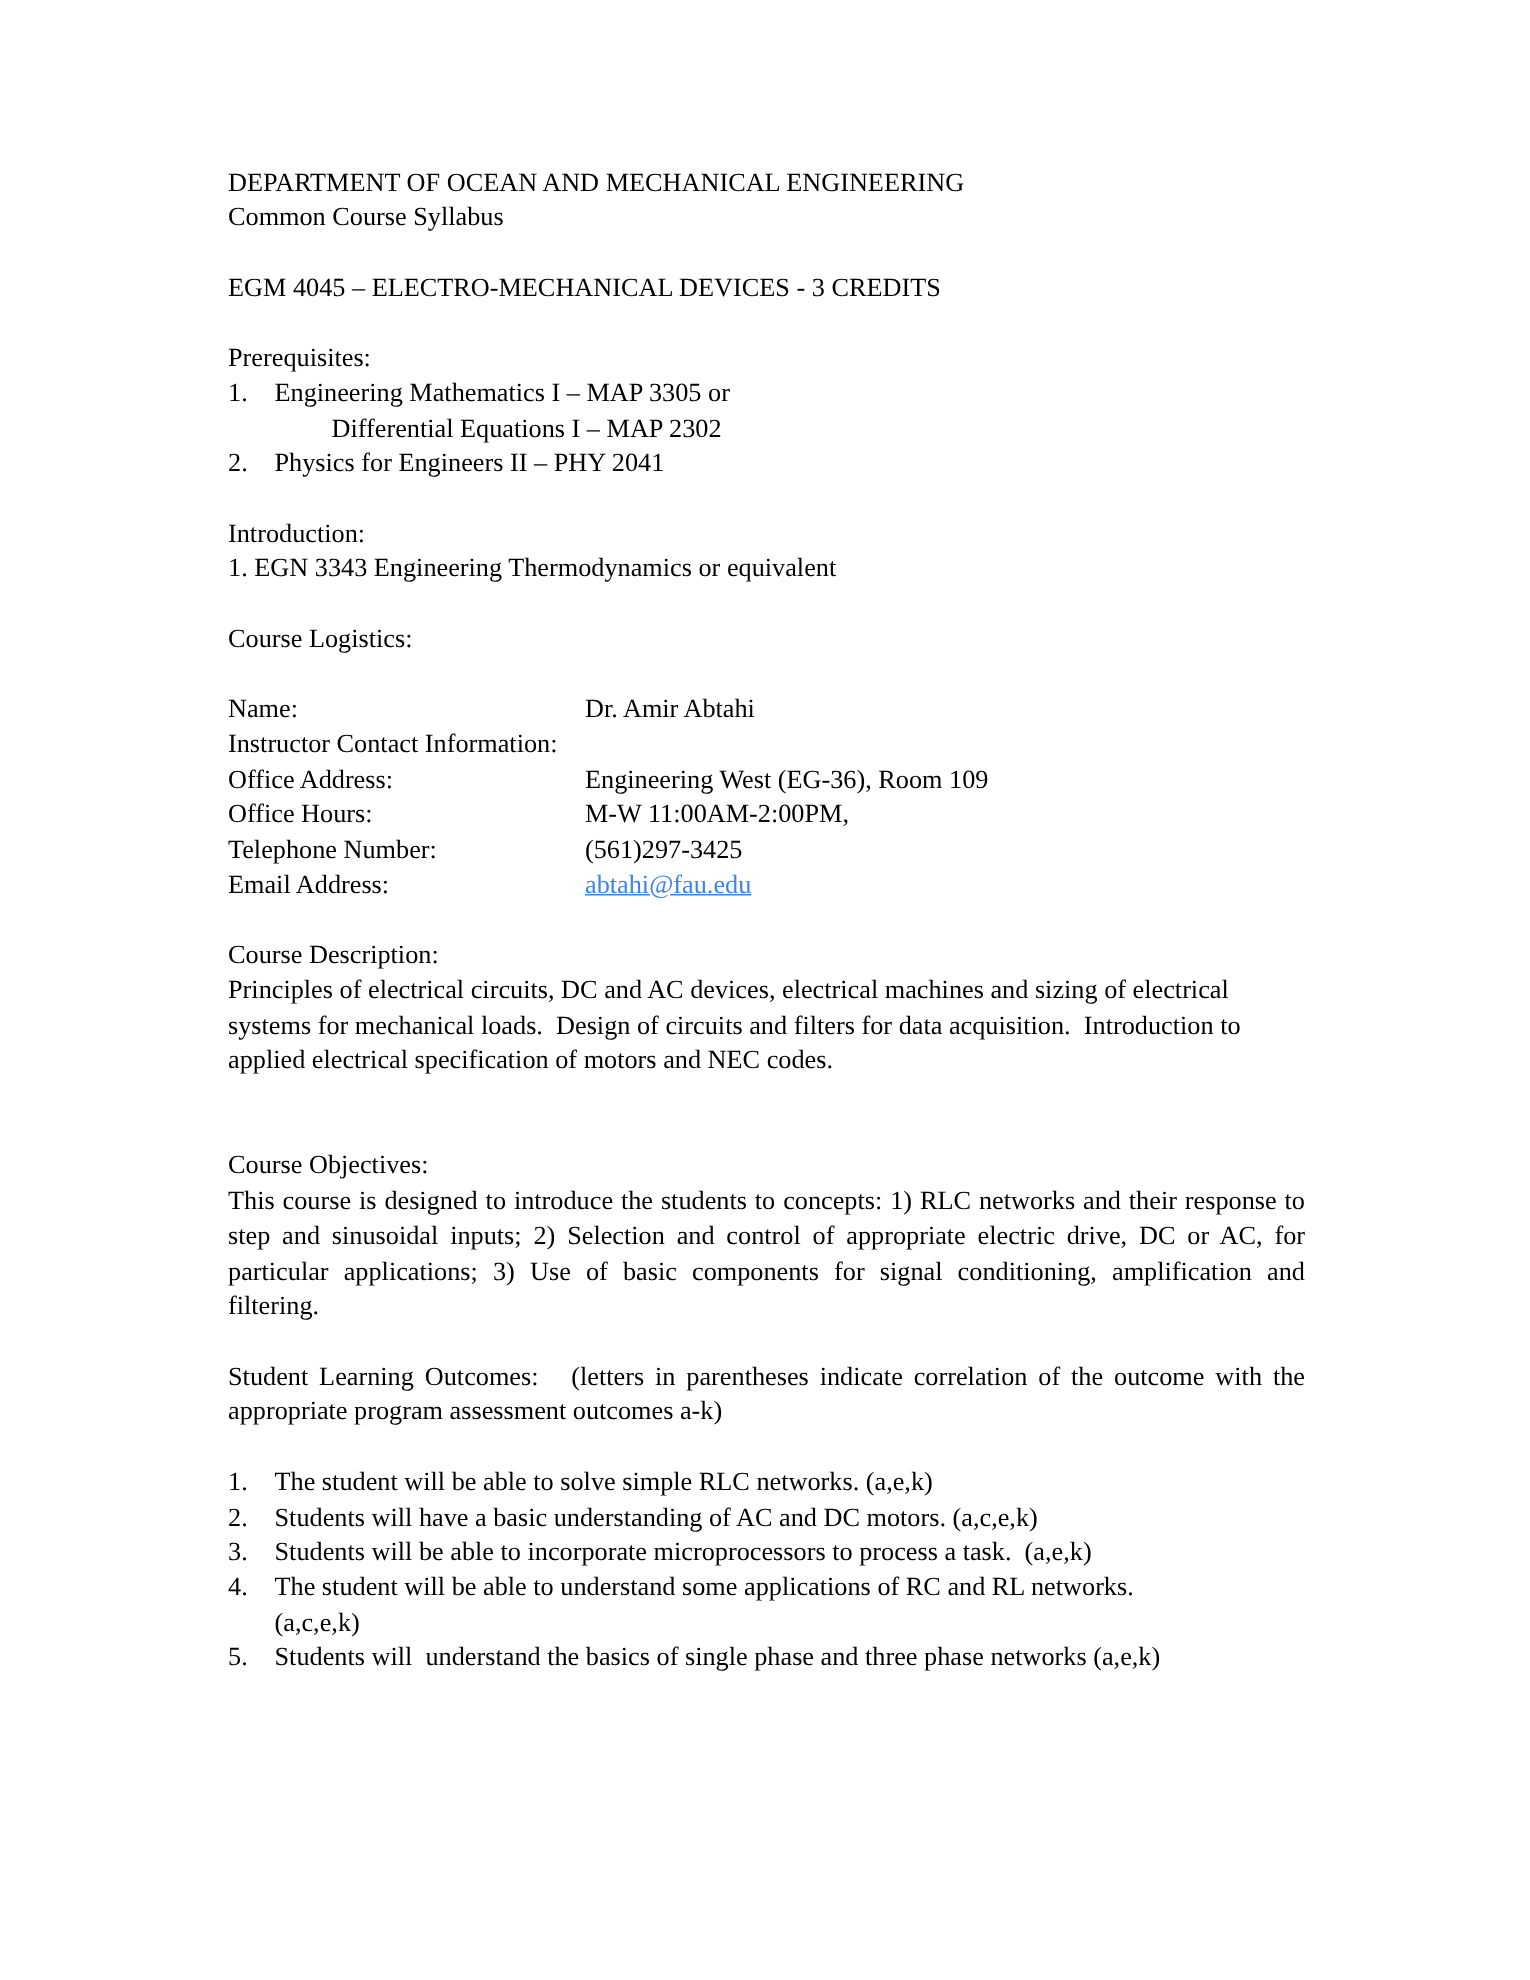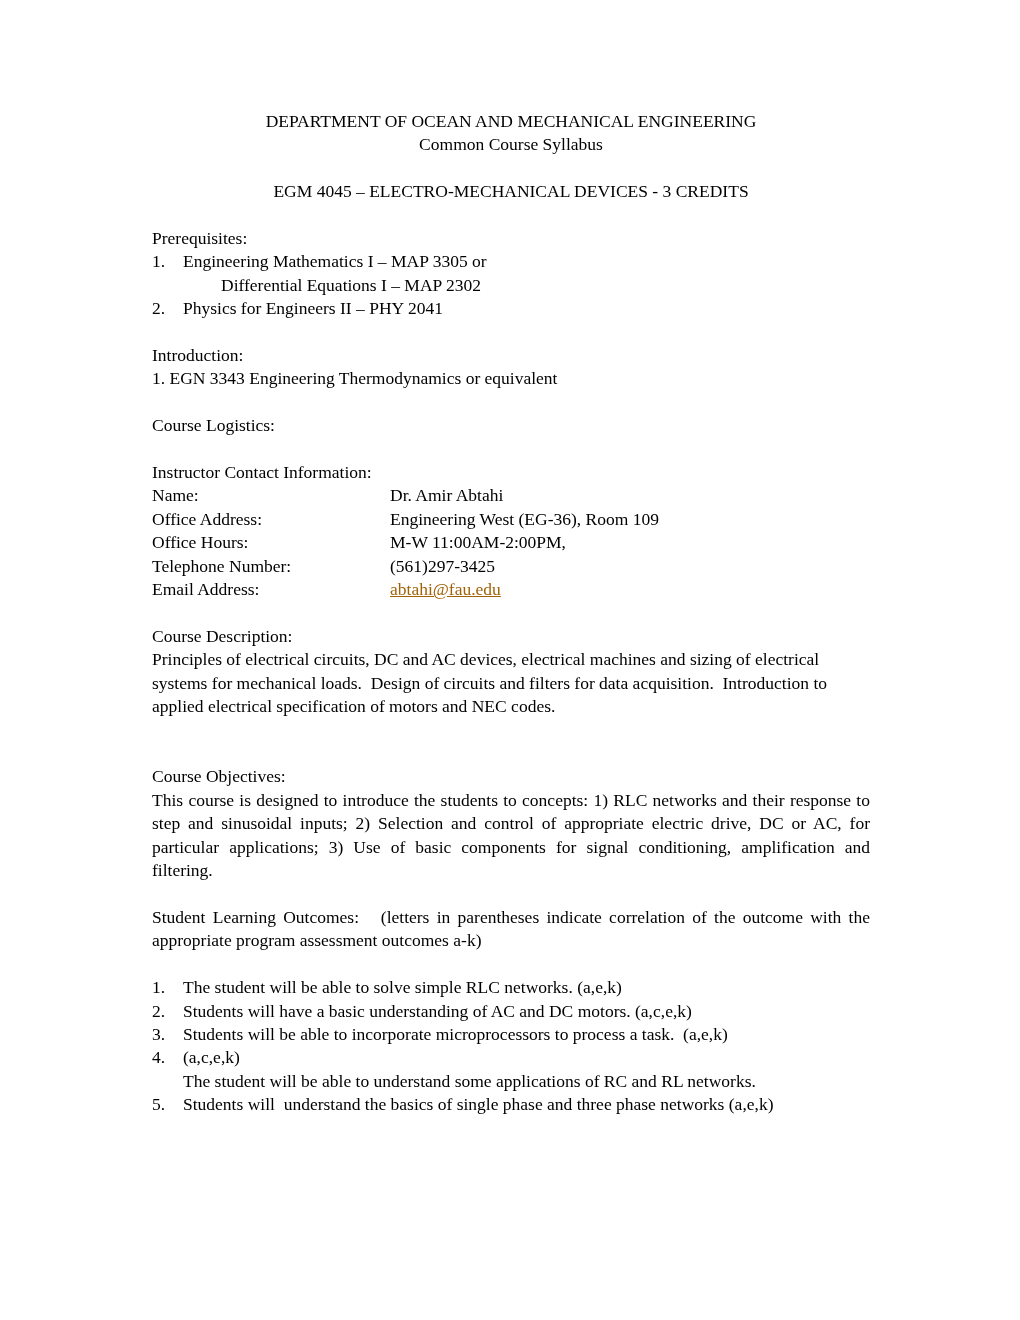--- a/index.html
+++ b/index.html
@@ -12,30 +12,30 @@
     line-height: 23.4px;
     color: #000000;
     position: relative;
   }
   .page {
     width: 1020px;
     height: 1320px;
     padding: 110px 150px 0 152px;
     overflow: hidden;
   }
-  .center { text-align: center; }
+  .center { }
   .blank  { height: 23.4px; }
   .blank2 { height: 47px; }
   .row { display: flex; }
   .num { flex: 0 0 31px; }
   .list-text { flex: 1 1 auto; }
   .indent2 { margin-left: 38px; }
   .kv-label { display: inline-block; width: 238px; vertical-align: top; }
   .justify { text-align: justify; }
-  a.email { color: #a16207; text-decoration: underline; cursor: pointer; }
+  a.email { color: #3b82f6; text-decoration: underline; cursor: pointer; }
 </style>
 </head>
 <body>
 
 <div class="page">
 
   <div class="center">DEPARTMENT OF OCEAN AND MECHANICAL ENGINEERING</div>
   <div class="center">Common Course Syllabus</div>
   <div class="blank"></div>
   <div class="center">EGM 4045 – ELECTRO-MECHANICAL DEVICES - 3 CREDITS</div>
@@ -55,24 +55,24 @@
   </div>
   <div class="blank"></div>
 
   <div>Introduction:</div>
   <div>1. EGN 3343 Engineering Thermodynamics or equivalent</div>
   <div class="blank"></div>
 
   <div>Course Logistics:</div>
   <div class="blank"></div>
 
-  <div>Instructor Contact Information:</div>
   <div>
     <span class="kv-label">Name:</span><span>Dr. Amir Abtahi</span>
   </div>
+  <div>Instructor Contact Information:</div>
   <div>
     <span class="kv-label">Office Address:</span><span>Engineering West (EG-36), Room 109</span>
   </div>
   <div>
     <span class="kv-label">Office Hours:</span><span>M-W 11:00AM-2:00PM,</span>
   </div>
   <div>
     <span class="kv-label">Telephone Number:</span><span>(561)297-3425</span>
   </div>
   <div>
@@ -99,22 +99,22 @@
     <span class="num">2.</span>
     <span class="list-text">Students will have a basic understanding of AC and DC motors. (a,c,e,k)</span>
   </div>
   <div class="row">
     <span class="num">3.</span>
     <span class="list-text">Students will be able to incorporate microprocessors to process a task.&nbsp; (a,e,k)</span>
   </div>
   <div class="row">
     <span class="num">4.</span>
     <span class="list-text">
+      <span>The student will be able to understand some applications of RC and RL networks.</span>
       <span style="display:block">(a,c,e,k)</span>
-      <span>The student will be able to understand some applications of RC and RL networks.</span>
     </span>
   </div>
   <div class="row">
     <span class="num">5.</span>
     <span class="list-text">Students will&nbsp; understand the basics of single phase and three phase networks (a,e,k)</span>
   </div>
 
 </div>
 
 </body></html>

